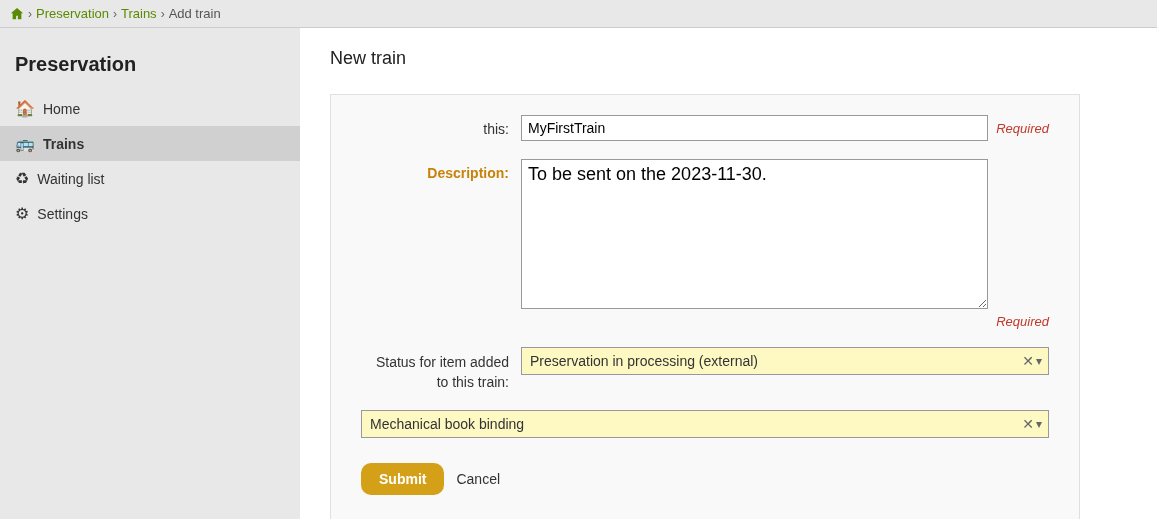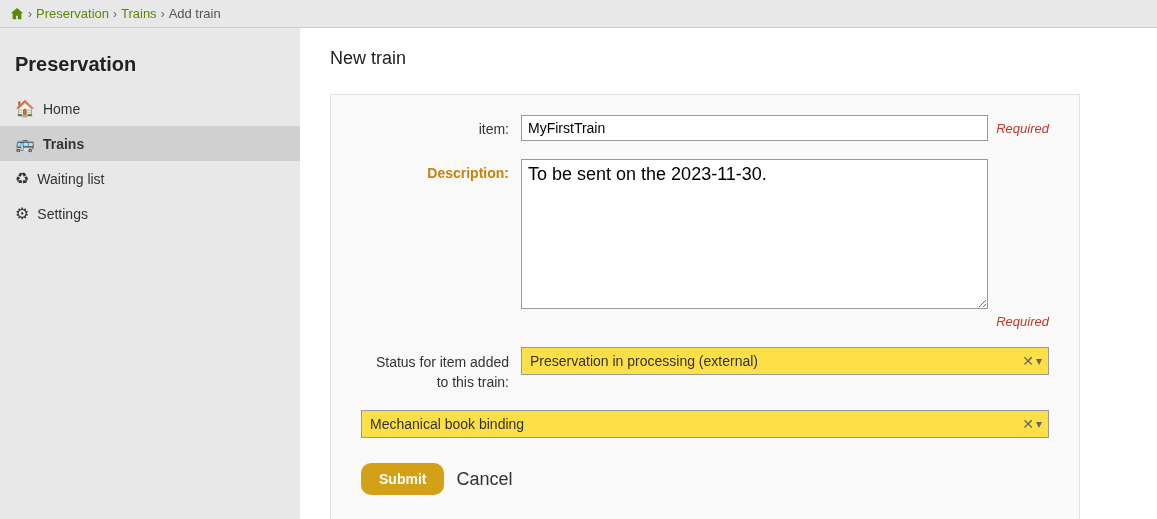--- a/index.html
+++ b/index.html
@@ -143,21 +143,21 @@
       color: #c0392b;
       font-style: italic;
       font-size: 13px;
       white-space: nowrap;
       padding-top: 6px;
     }
     .select-wrapper {
       position: relative;
       width: 100%;
       border: 1px solid #999;
-      background: #fde047;
+      background: #fef9c3;
       display: flex;
       align-items: center;
     }
     .select-value {
       flex: 1;
       padding: 5px 8px;
       font-size: 14px;
       color: #333;
     }
     .select-controls {
@@ -217,21 +217,21 @@
       padding: 8px 18px;
       font-size: 14px;
       cursor: pointer;
       font-weight: bold;
       border-radius: 10px;
     }
     .btn-cancel {
       background: none;
       border: none;
       color: #333;
-      font-size: 18px;
+      font-size: 14px;
       cursor: pointer;
       text-decoration: none;
     }
   </style>
 </head>
 <body>
 
 <div class="breadcrumb">
   <svg class="home-icon-svg" viewBox="0 0 16 16" xmlns="http://www.w3.org/2000/svg">
     <path d="M8 1L1 7h2v7h4v-4h2v4h4V7h2L8 1z"></path>
@@ -267,21 +267,21 @@
       </li>
     </ul>
   </div>
 
   <div class="content">
     <h1 class="page-title">New train</h1>
 
     <div class="form-container">
 
       <div class="form-row">
-        <div class="form-label normal-label">item:</div>
+        <div class="form-label normal-label">this:</div>
         <div class="form-field">
           <input type="text" class="form-input" value="MyFirstTrain" style="">
           <span class="required-text">Required</span>
         </div>
       </div>
 
       <div class="form-row">
         <div class="form-label required-label">Description:</div>
         <div class="desc-field-wrapper">
           <textarea class="form-textarea" style="">To be sent on the 2023-11-30.</textarea>

